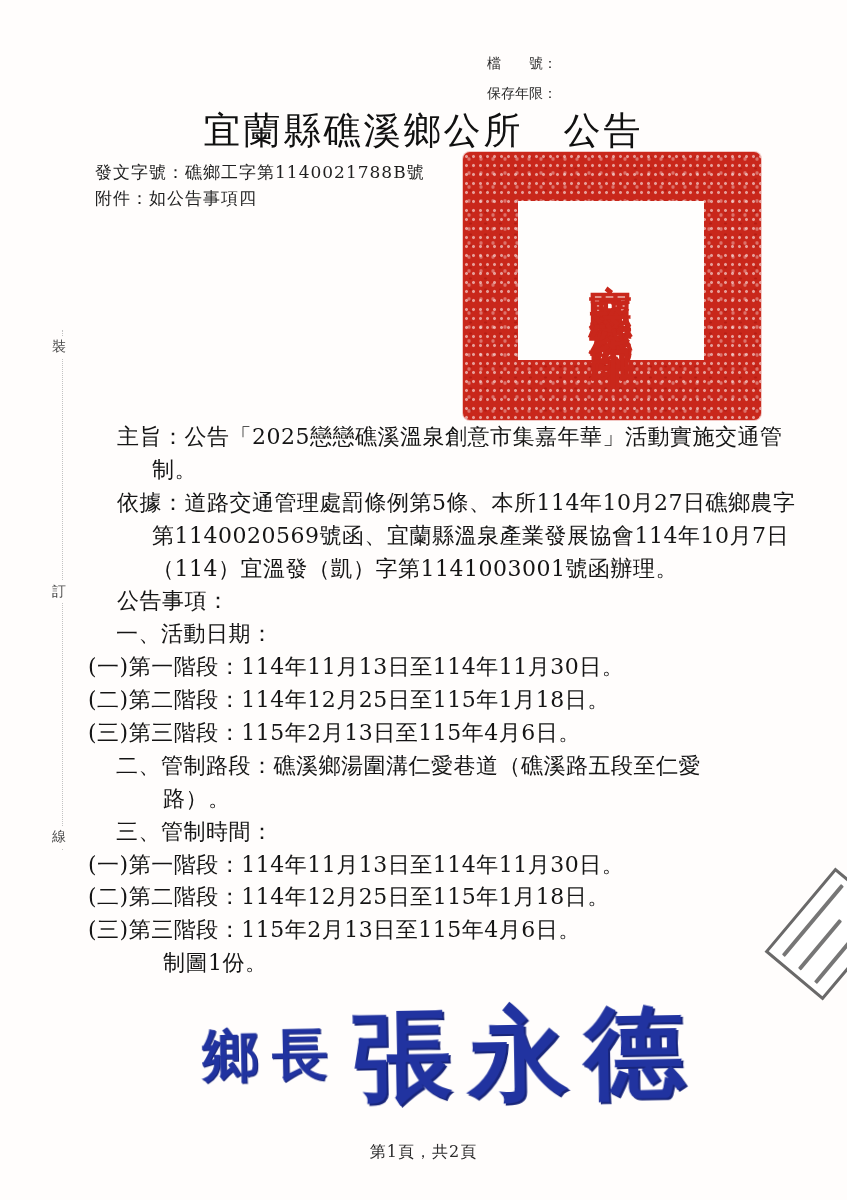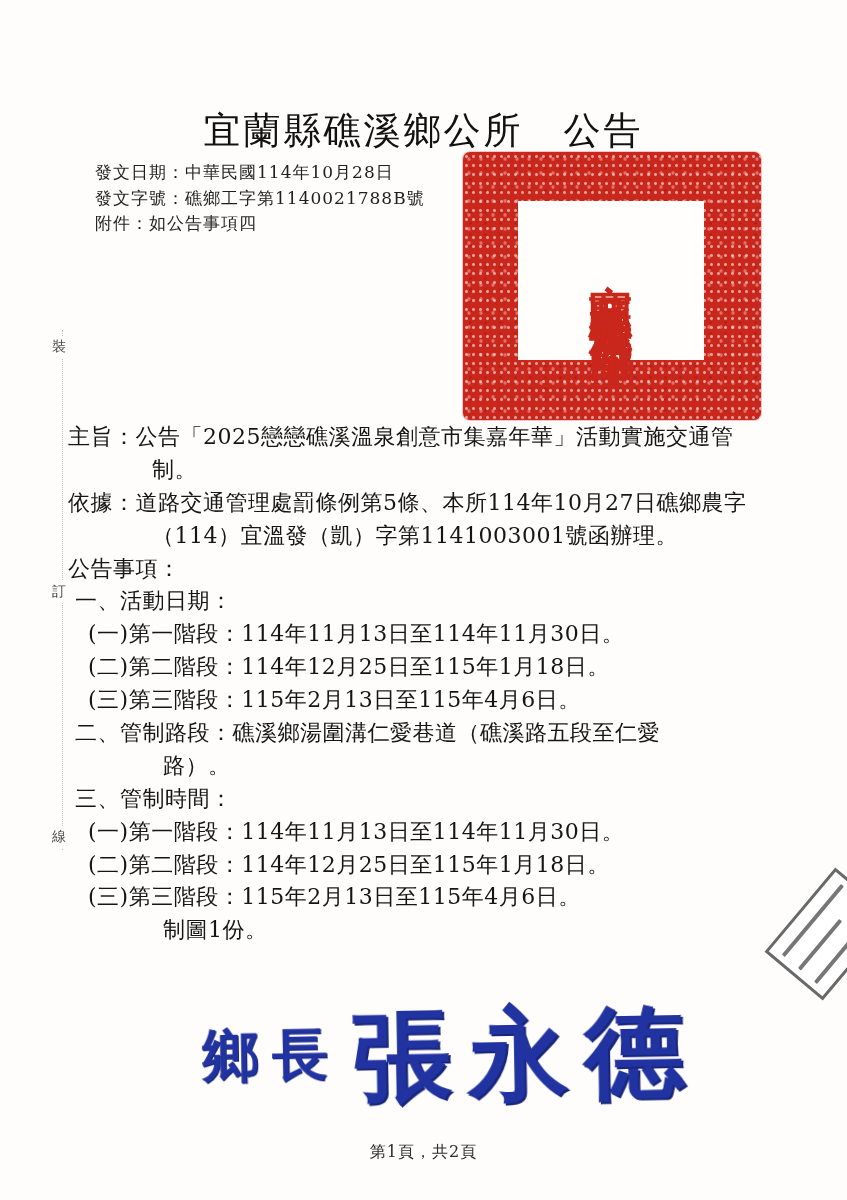--- a/index.html
+++ b/index.html
@@ -42,23 +42,23 @@
     filter:blur(.2px);
   }
   
   .binding{position:absolute;left:48px;top:0;height:100%;width:30px;}
   .binding .dots{position:absolute;left:14px;top:330px;height:520px;border-left:1px dotted #c2c2c2;}
   .bmark{position:absolute;left:4px;font-size:14px;color:#4a4a4a;background:#fffdfc;padding:2px 0;}
   .bmark.m0{top:336px;} .bmark.m1{top:581px;} .bmark.m2{top:826px;}
   
   .body-block{position:absolute;left:0;top:421px;width:100%;font-size:22px;letter-spacing:.5px;color:#151515;}
   .bline{height:32.9px;line-height:32.9px;white-space:pre;}
-  .l0{padding-left:68px;}
+  .l0{padding-left:106px;margin-left:11px;}
   .c1{padding-left:152px;}
-  .l1{padding-left:75px;}
+  .l1{padding-left:116px;}
   .l2{padding-left:88px;}
   .c2{padding-left:163px;}
   
   .corner-stamp{
     position:absolute;left:774px;top:896px;width:92px;height:62px;
     transform:rotate(-50deg);
     border:3px solid #454545;background:rgba(255,255,255,.92);
     display:flex;flex-direction:column;justify-content:space-around;padding:4px 6px;
     opacity:.8;
   }
@@ -73,25 +73,28 @@
   .sig-role{font-size:56px;letter-spacing:14px;margin:0 10px 14px 0;text-shadow:1px 1px 0 #18257a;}
   .sig-name{font-size:100px;letter-spacing:16px;line-height:1;text-shadow:2px 2px 0 #18257a;}
   
   .footer{position:absolute;left:0;top:1110px;width:100%;text-align:center;font-size:16px;color:#2a2a2a;letter-spacing:1px;margin-top:32px;}
 </style>
 </head>
 <body>
 
 <div class="page">
 
+  <div class="file-block">
+    <div>檔　　號：</div>
+    <div>保存年限：</div>
+  </div>
 
   <div class="doc-title">宜蘭縣礁溪鄉公所　公告</div>
 
   <div class="meta-block">
-    <div>發文日期：中華民國114年10月28日</div>
     <div>發文字號：礁鄉工字第1140021788B號</div>
     <div>附件：如公告事項四</div>
   </div>
 
   <div class="seal">
     <div class="seal-inner">
       <div class="seal-text">宜蘭縣礁溪鄉公所印</div>
     </div>
   </div>
 
@@ -99,20 +102,21 @@
     <div class="dots"></div>
     <div class="bmark m0">裝</div>
     <div class="bmark m1">訂</div>
     <div class="bmark m2">線</div>
   </div>
 
   <div class="body-block">
     <div class="bline l0">主旨：公告「2025戀戀礁溪溫泉創意市集嘉年華」活動實施交通管</div>
     <div class="bline c1">制。</div>
     <div class="bline l0">依據：道路交通管理處罰條例第5條、本所114年10月27日礁鄉農字</div>
+    <div class="bline c1">第1140020569號函、宜蘭縣溫泉產業發展協會114年10月7日</div>
     <div class="bline c1">（114）宜溫發（凱）字第1141003001號函辦理。</div>
     <div class="bline l0">公告事項：</div>
     <div class="bline l1">一、活動日期：</div>
     <div class="bline l2">(一)第一階段：114年11月13日至114年11月30日。</div>
     <div class="bline l2">(二)第二階段：114年12月25日至115年1月18日。</div>
     <div class="bline l2">(三)第三階段：115年2月13日至115年4月6日。</div>
     <div class="bline l1">二、管制路段：礁溪鄉湯圍溝仁愛巷道（礁溪路五段至仁愛</div>
     <div class="bline c2">路）。</div>
     <div class="bline l1">三、管制時間：</div>
     <div class="bline l2">(一)第一階段：114年11月13日至114年11月30日。</div>

